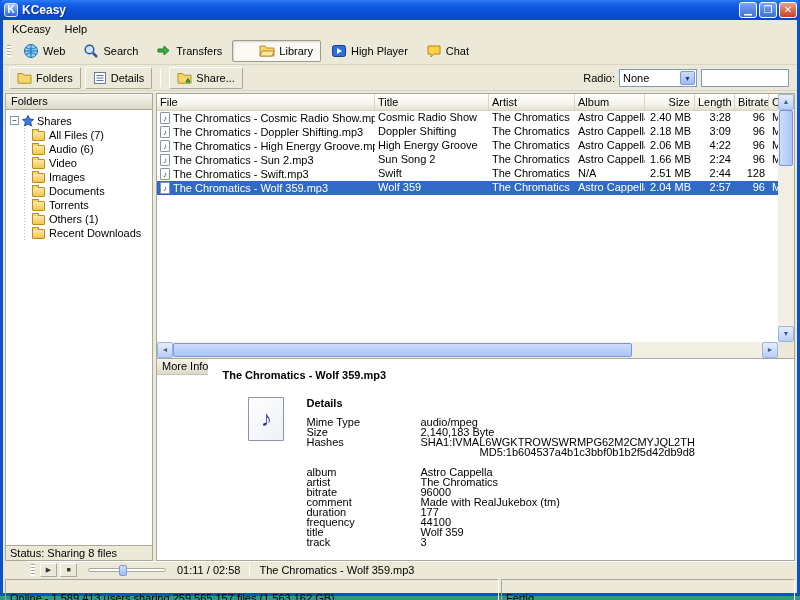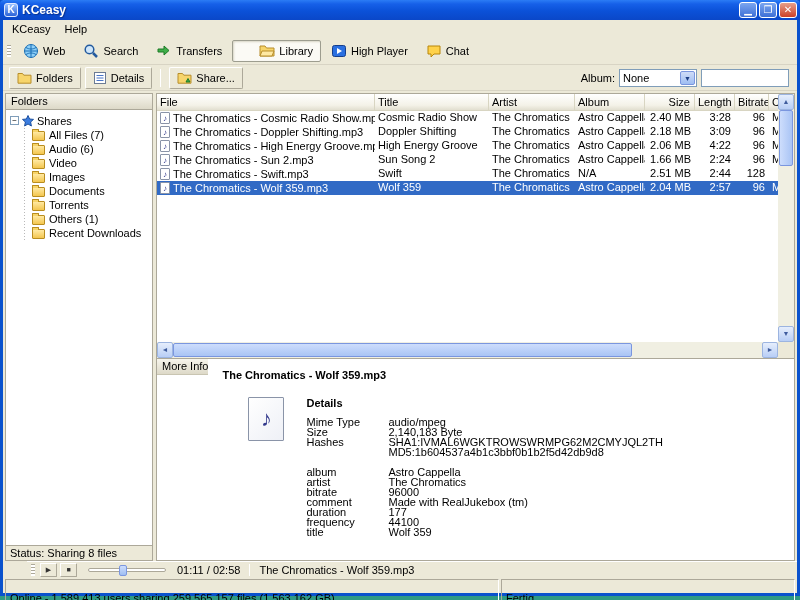--- a/index.html
+++ b/index.html
@@ -103,23 +103,23 @@
   
   .more-info { flex:1; display:flex; overflow:hidden; border-top:1px solid #aca899; }
   .mi-title { height:16px; flex:none; background:linear-gradient(#f7f5ec,#ddd9c8);
     border-bottom:1px solid #c9c5b2; padding:1px 0 0 5px; }
   .mi-content { flex:1; background:#fff; overflow:hidden; padding:10px 0 0 14px; }
   .mi-filename { font-weight:bold; margin-bottom:16px; }
   .mi-body { display:flex; gap:22px; margin-left:26px; }
   .big-icon { width:36px; height:44px; flex:none; background:linear-gradient(135deg,#ffffff,#eef0f6);
     border:1px solid #8a94a8; border-radius:1px; color:#333a8c; font-size:22px; line-height:42px; text-align:center; }
   .dheading { font-weight:bold; margin-bottom:8px; }
-  .drow { display:flex; line-height:10px; min-height:10px; }
+  .drow { display:flex; line-height:10px; min-height:10px;gap:32px; }
   .dkey { width:82px; flex:none; }
-  .dval { white-space:pre-line; }
+  .dval { white-space:pre-line;text-align:right; }
 
   
   .playerbar { height:17px; flex:none; background:#ece9d8; border-top:1px solid #fff; display:flex; align-items:center; padding:0 4px; gap:3px;margin-left:24px; }
   .grip { width:4px; height:12px; background:repeating-linear-gradient(180deg,#aca899 0 1px,#fff 1px 3px); margin-right:2px; }
   .pbtn { width:17px; height:14px; border:1px solid; border-color:#fff #aca899 #aca899 #fff;
     background:#ece9d8; color:#333; font-size:7px; line-height:12px; text-align:center; border-radius:1px; }
   .slider { width:78px; height:4px; margin:0 8px; background:#fff; border:1px solid #aca899; position:relative; border-radius:2px; }
   .sthumb { position:absolute; top:-4px; left:40%; width:8px; height:11px; border-radius:2px;
     background:linear-gradient(#cdddfc,#9fbef2); border:1px solid #7a96df; }
   .psep { width:1px; height:12px; background:#aca899; border-right:1px solid #fff; margin:0 6px; }
@@ -206,21 +206,21 @@
       </div>
       <div class="tsep"></div>
       <div class="tbtn raised">
         <svg width="15" height="14">
             <path d="M1 4.5V2.5h4.5l1.3 1.7H14v8H1z" fill="#f7d56b" stroke="#b78d2a"></path>
             <polygon points="9,11 13,11 11,7.5" fill="#3fae49" stroke="#1d7a26"></polygon>
           </svg>
         <span>Share...</span>
       </div>
       <div class="spacer"></div>
-      <span>Album:</span>
+      <span>Radio:</span>
       <div class="combo">
         <span class="val">None</span>
         <span class="arrow">▼</span>
       </div>
       <input class="filter-input" value="" style="">
     </div>
 
     <div class="main">
 
       <div class="left-panel">
@@ -431,20 +431,24 @@
                       <div class="dval">177</div>
                     </div>
                     <div class="drow">
                       <div class="dkey">frequency</div>
                       <div class="dval">44100</div>
                     </div>
                     <div class="drow">
                       <div class="dkey">title</div>
                       <div class="dval">Wolf 359</div>
                     </div>
+                    <div class="drow">
+                      <div class="dkey">track</div>
+                      <div class="dval">3</div>
+                    </div>
                   </div>
               </div>
             </div>
           </div>
         </div>
       </div>
 
     </div>
 
     <div class="playerbar">

